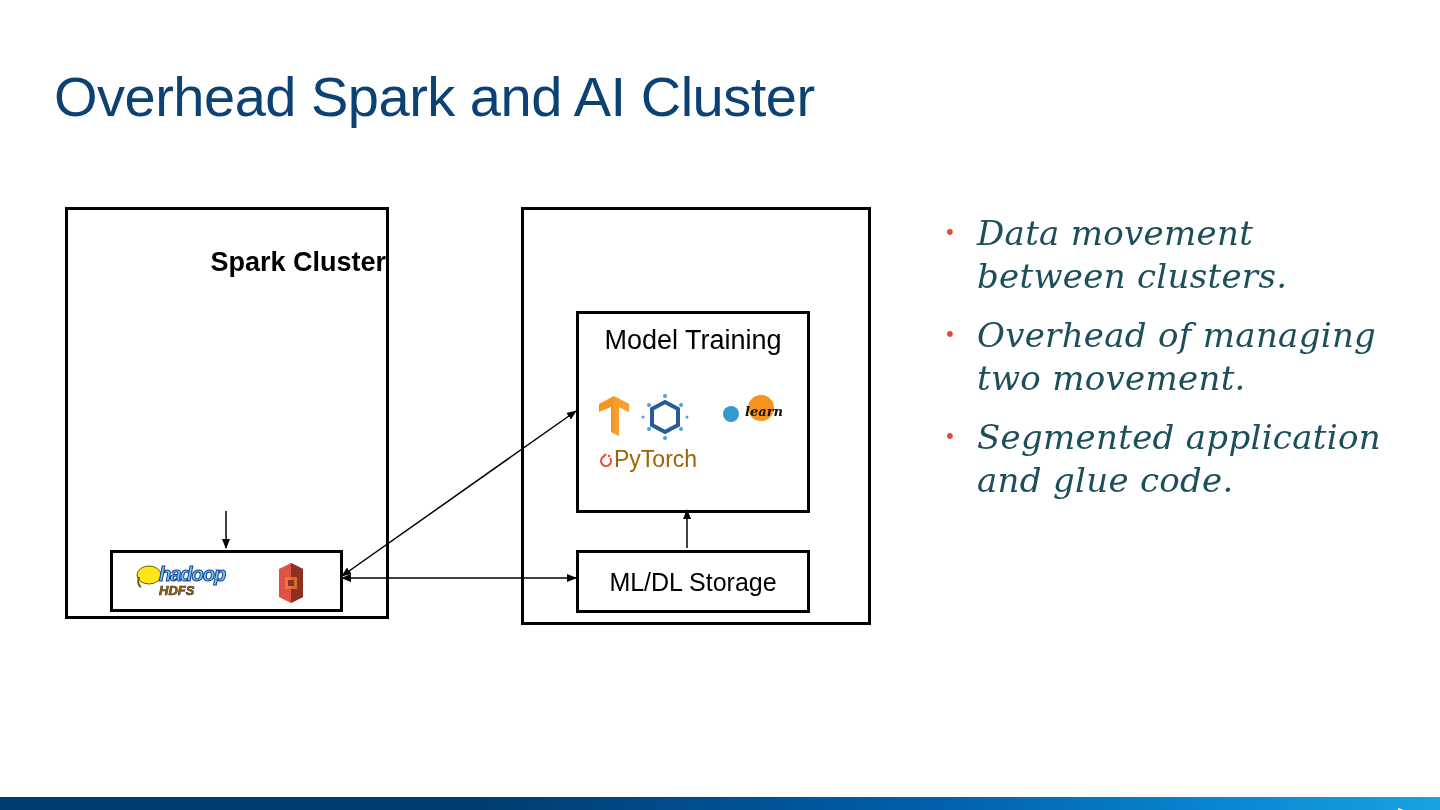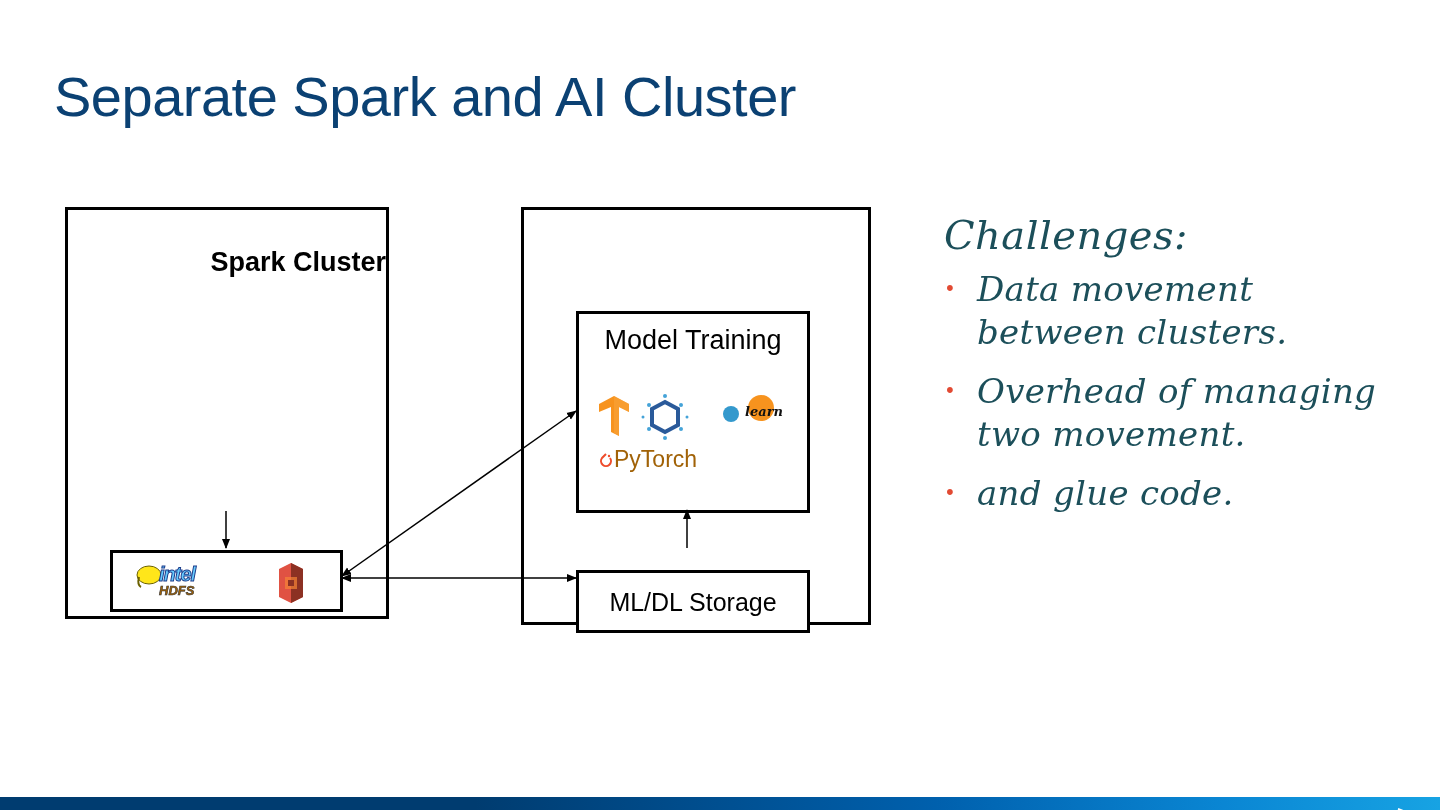--- a/index.html
+++ b/index.html
@@ -31,33 +31,33 @@
   }
   .ch-title { font-size: 40px; margin: 0 0 10px 0; letter-spacing: 0.5px; }
   .bullets { list-style: none; margin: 0; padding: 0; }
   .bullet { position: relative; padding-left: 33px; font-size: 34px; line-height: 43px; margin-bottom: 16px; letter-spacing: 0.3px; }
   .bullet-dot { position: absolute; left: 0; top: 0; color: #e24a33; font-style: normal; font-size: 20px; }
   svg.overlay { position: absolute; left: 0; top: 0; }
 </style>
 </head>
 <body>
 
-<h1 class="title">Separate Spark and AI Cluster</h1>
+<h1 class="title">Overhead Spark and AI Cluster</h1>
 
 <div class="box" style="left:65px; top:207px; width:324px; height:412px;">
   <div class="cluster-title" style="top:37px;text-align:right;">Spark Cluster</div>
 
 
   <div class="box" style="left:42px; top:340px; width:233px; height:62px;">
     <div style="position:absolute; left:22px; top:10px; width:104px; height:40px;">
       <svg width="28" height="26" viewBox="0 0 28 26" style="position:absolute; left:0; top:0;">
         <ellipse cx="14" cy="12" rx="12" ry="9" fill="#ffe61a" stroke="#6b6100" stroke-width="1"></ellipse>
         <path d="M4 14 Q2 22 6 24" stroke="#6b6100" stroke-width="2" fill="none"></path>
       </svg>
-      <span style="position:absolute; left:24px; top:0px; font-size:20px; font-weight:bold; font-style:italic; color:#66ccff; -webkit-text-stroke:1px #1c3b8a; letter-spacing:-1px;">intel</span>
+      <span style="position:absolute; left:24px; top:0px; font-size:20px; font-weight:bold; font-style:italic; color:#66ccff; -webkit-text-stroke:1px #1c3b8a; letter-spacing:-1px;">hadoop</span>
       <span style="position:absolute; left:24px; top:20px; font-size:13px; font-weight:bold; font-style:italic; color:#a16207; -webkit-text-stroke:0.6px #333;">HDFS</span>
     </div>
     <svg width="40" height="44" viewBox="0 0 40 44" style="position:absolute; left:158px; top:8px;">
       <path d="M8 8 L20 2 L32 8 L32 36 L20 42 L8 36 Z" fill="#e05243"></path>
       <path d="M20 2 L32 8 L32 36 L20 42 Z" fill="#8c3123"></path>
       <rect x="14" y="16" width="12" height="12" fill="#f58536" opacity="0.7"></rect>
       <rect x="17" y="19" width="6" height="6" fill="#8c3123"></rect>
     </svg>
   </div>
 </div>
@@ -91,52 +91,52 @@
     </div>
     <div style="position:absolute; left:20px; top:132px; height:30px; width:100px;">
       <svg width="14" height="20" viewBox="0 0 14 20" style="position:absolute; left:0; top:6px;">
         <path d="M7 2 L3 6 A5 5 0 1 0 11 6" fill="none" stroke="#ee4c2c" stroke-width="2"></path>
         <circle cx="10" cy="4" r="1.2" fill="#ee4c2c"></circle>
       </svg>
       <span style="position:absolute; left:15px; top:0; font-size:23px; color:#a16207;">PyTorch</span>
     </div>
   </div>
 
-  <div class="box" style="left:52px; top:360px; width:234px; height:63px;padding-left:12px;">
+  <div class="box" style="left:52px; top:340px; width:234px; height:63px;padding-left:12px;">
     <div class="inner-label" style="top:11px; font-size:25px;">ML/DL Storage</div>
   </div>
 </div>
 
 <svg class="overlay" width="1440" height="810">
   <defs>
     <marker id="ah" markerWidth="10" markerHeight="10" refX="9" refY="5" orient="auto-start-reverse" markerUnits="userSpaceOnUse">
       <path d="M0,1 L10,5 L0,9 Z" fill="#000"></path>
     </marker>
   </defs>
   <line x1="226" y1="511" x2="226" y2="548" stroke="#000" stroke-width="1.5" marker-end="url(#ah)"></line>
   <line x1="687" y1="548" x2="687" y2="510" stroke="#000" stroke-width="1.5" marker-end="url(#ah)"></line>
   <line x1="342" y1="576" x2="576" y2="411" stroke="#000" stroke-width="1.5" marker-start="url(#ah)" marker-end="url(#ah)"></line>
   <line x1="342" y1="578" x2="576" y2="578" stroke="#000" stroke-width="1.5" marker-start="url(#ah)" marker-end="url(#ah)"></line>
 </svg>
 
 <div class="challenges">
-  <div class="ch-title">Challenges:</div>
   <ul class="bullets">
     <li class="bullet">
       <span class="bullet-dot">•</span>
       <div>Data movement</div>
       <div>between clusters.</div>
     </li>
     <li class="bullet">
       <span class="bullet-dot">•</span>
       <div>Overhead of managing</div>
       <div>two movement.</div>
     </li>
     <li class="bullet">
       <span class="bullet-dot">•</span>
+      <div>Segmented application</div>
       <div>and glue code.</div>
     </li>
   </ul>
 </div>
 
 <div class="footer">
   <div style="position:absolute; left:1348px; top:8px; width:66px; height:44px;">
     <svg width="66" height="44" viewBox="0 0 66 44" style="position:absolute; left:0; top:0;">
       <path d="M10 10 Q-6 36 30 38 Q58 38 62 20 Q64 8 50 4" fill="none" stroke="#fff" stroke-width="2"></path>
     </svg>

